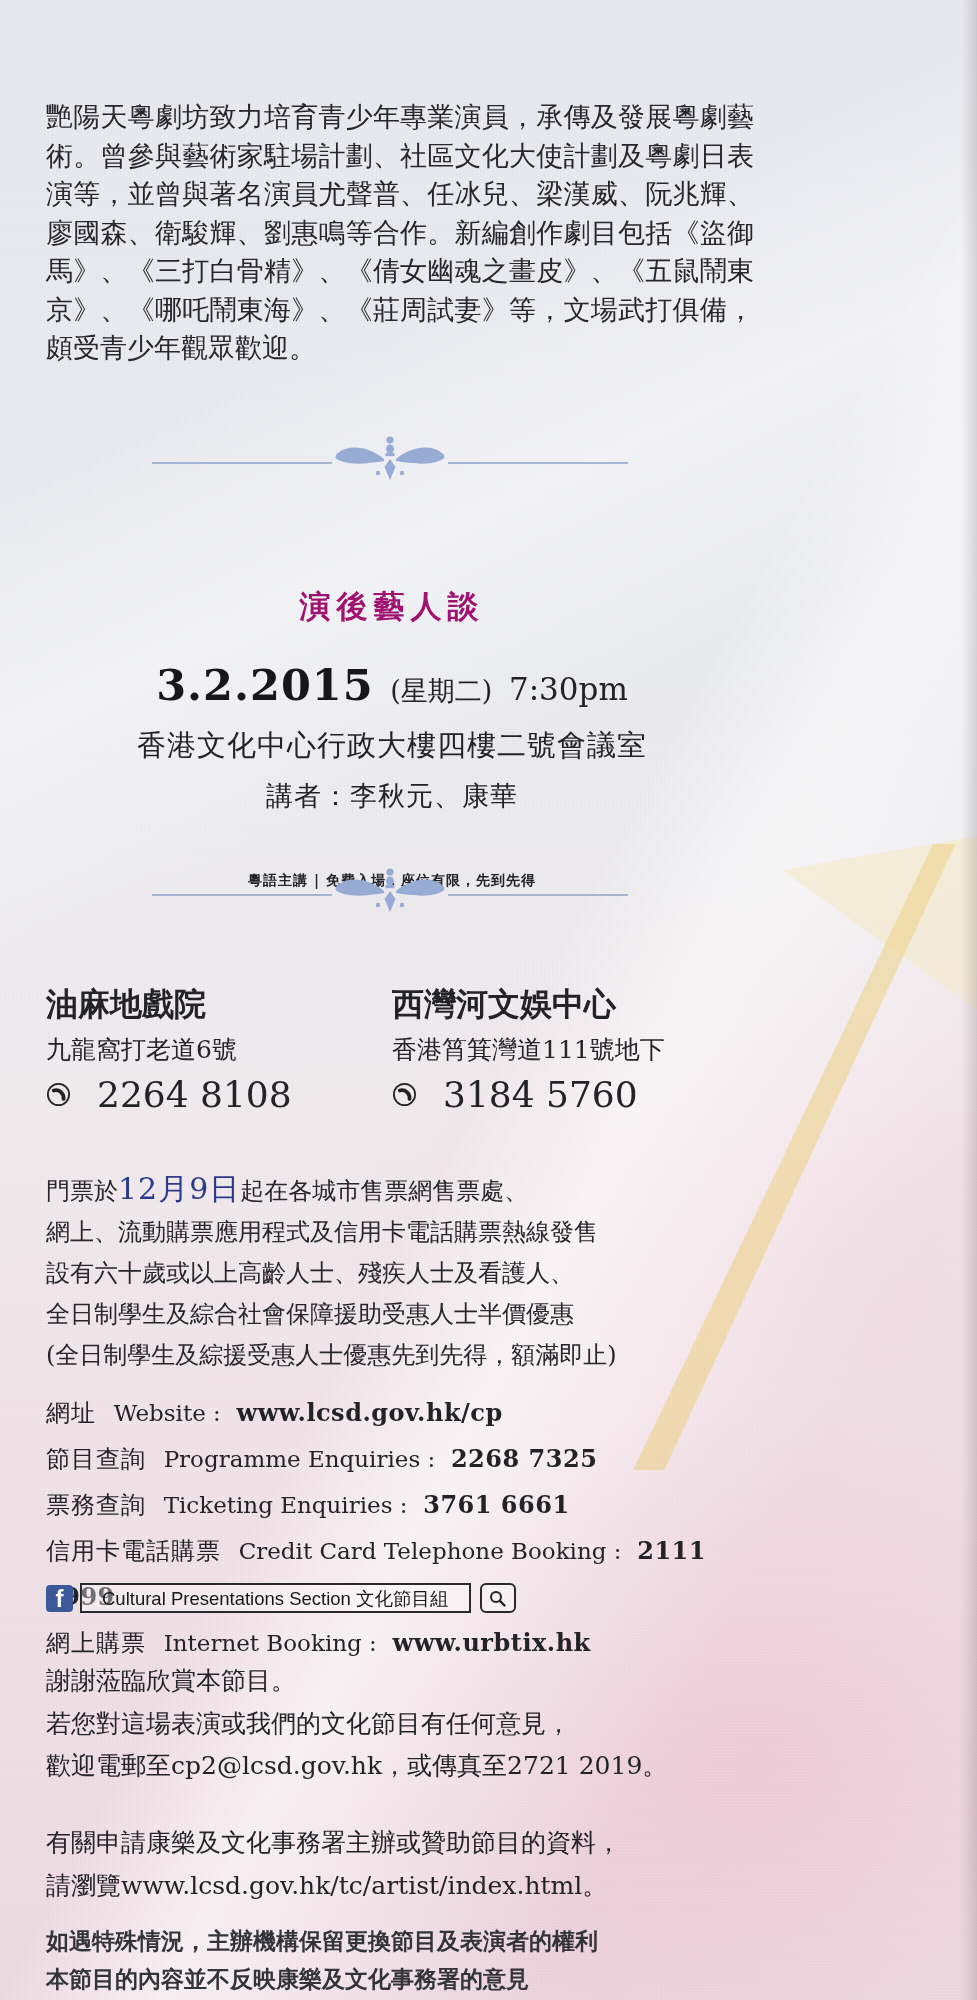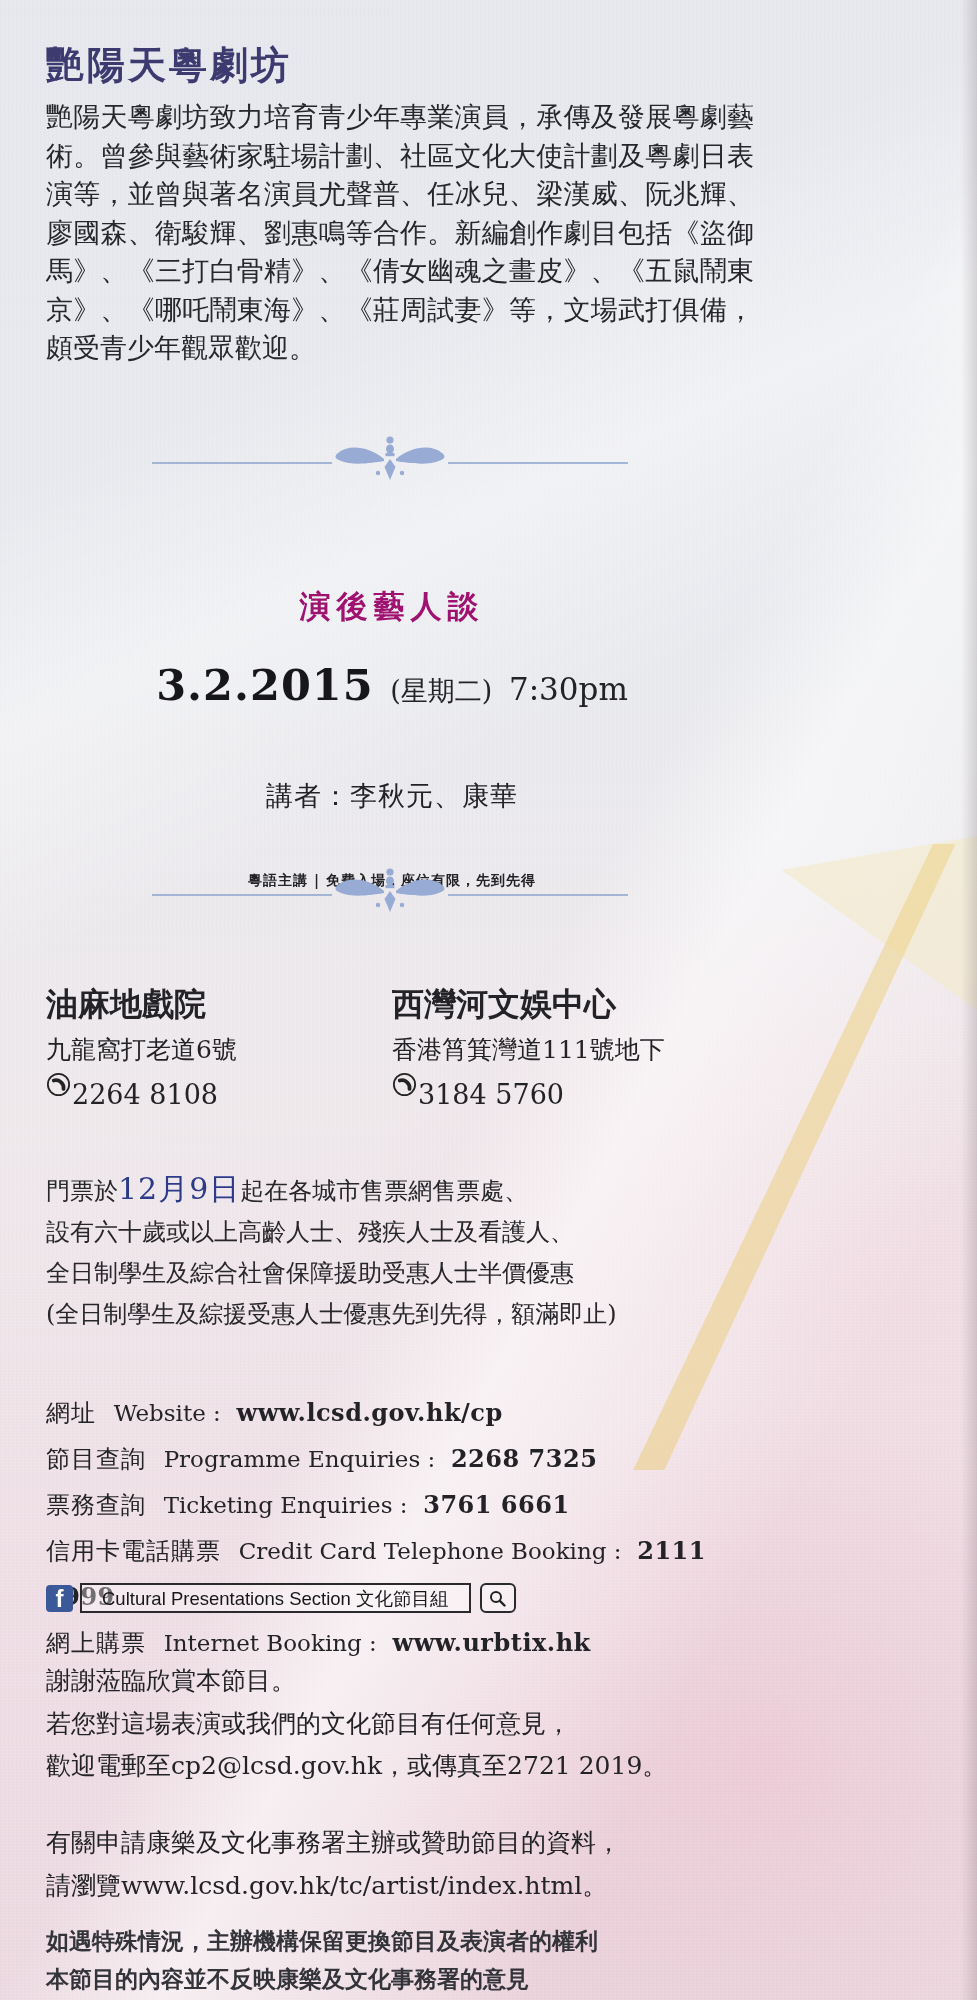--- a/index.html
+++ b/index.html
@@ -43,21 +43,21 @@
   .talk-weekday{font-size:27px;margin-left:8px;}
   .talk-time{font-size:31px;margin-left:8px;}
   .talk-venue{top:678px;font-size:29px;letter-spacing:1px;}
   .talk-speakers{top:730px;font-size:27px;letter-spacing:1px;}
   .talk-note{top:824px;font-size:14px;font-weight:700;letter-spacing:1px;}
 
   .venue-card{top:982px;width:330px;font-size:25px;line-height:45px;}
   .venue-left{left:46px;}
   .venue-right{left:392px;}
   .venue-name{font-weight:700;font-size:32px;}
-  .venue-phone{font-size:27px;display:flex;align-items:flex-start;gap:1px;}
+  .venue-phone{font-size:36px;display:flex;align-items:center;gap:26px;}
   .phone-ic{width:25px;height:25px;flex:0 0 auto;}
 
   .tickets{left:46px;top:1168px;width:680px;font-size:24px;line-height:41px;color:#26262b;}
   .sale-date{color:#2c3a8a;font-size:30px;font-weight:500;letter-spacing:1px;}
 
   .enquiries{left:46px;top:1390px;width:720px;font-size:24px;line-height:46px;}
   .enq-zh{letter-spacing:1px;}
   .enq-en{font-size:23px;margin-left:10px;}
   .enq-val{font-weight:700;margin-left:8px;letter-spacing:.5px;}
 
@@ -77,21 +77,20 @@
 </head>
 <body>
 
 <div class="page">
   <div class="texture"></div>
   <div class="sheen"></div>
   <div class="gold-wedge"></div>
   <div class="gold-ribbon"></div>
   <div class="edge-right"></div>
 
-  <div class="abs page-title">艷陽天粵劇坊</div>
 
   <p class="abs intro" style="margin:0">艷陽天粵劇坊致力培育青少年專業演員，承傳及發展粵劇藝術。曾參與藝術家駐場計劃、社區文化大使計劃及粵劇日表演等，並曾與著名演員尤聲普、任冰兒、梁漢威、阮兆輝、廖國森、衛駿輝、劉惠鳴等合作。新編創作劇目包括《盜御馬》、《三打白骨精》、《倩女幽魂之畫皮》、《五鼠鬧東京》、《哪吒鬧東海》、《莊周試妻》等，文場武打俱備，頗受青少年觀眾歡迎。</p>
 
   <div class="abs divider divider-1">
     <svg width="480" height="56" viewBox="0 0 480 56">
       <line x1="2" y1="31" x2="182" y2="31" stroke="#8ba2cc" stroke-width="1.6"></line>
       <line x1="298" y1="31" x2="478" y2="31" stroke="#8ba2cc" stroke-width="1.6"></line>
       <g fill="#97abd5">
         <circle cx="240" cy="8" r="3.6"></circle>
         <ellipse cx="240" cy="17" rx="4" ry="4.6"></ellipse>
@@ -106,20 +105,21 @@
   </div>
 
   <div class="abs center-col talk-heading">演後藝人談</div>
 
   <div class="abs center-col talk-when">
     <span class="talk-date">3.2.2015</span>
     <span class="talk-weekday">(星期二)</span>
     <span class="talk-time">7:30pm</span>
   </div>
 
+  <div class="abs center-col talk-venue">香港文化中心行政大樓四樓二號會議室</div>
   <div class="abs center-col talk-speakers">講者：李秋元、康華</div>
   <div class="abs center-col talk-note">粵語主講 | 免費入場，座位有限，先到先得</div>
 
   <div class="abs divider divider-2">
     <svg width="480" height="56" viewBox="0 0 480 56">
       <line x1="2" y1="31" x2="182" y2="31" stroke="#8ba2cc" stroke-width="1.6"></line>
       <line x1="298" y1="31" x2="478" y2="31" stroke="#8ba2cc" stroke-width="1.6"></line>
       <g fill="#97abd5">
         <circle cx="240" cy="8" r="3.6"></circle>
         <ellipse cx="240" cy="17" rx="4" ry="4.6"></ellipse>
@@ -154,20 +154,21 @@
         <path d="M7.4 8.2 a7.4 7.4 0 0 1 9.4 8.1" stroke="#222" stroke-width="3.6" fill="none" stroke-linecap="round"></path>
       </svg>
       <span>3184 5760</span>
     </div>
   </div>
 
   <div class="abs tickets">
     <div>
       <span>門票於</span><span class="sale-date">12月9日</span><span>起在各城市售票網售票處、</span>
     </div>
+    <div>網上、流動購票應用程式及信用卡電話購票熱線發售</div>
     <div>設有六十歲或以上高齡人士、殘疾人士及看護人、</div>
     <div>全日制學生及綜合社會保障援助受惠人士半價優惠</div>
     <div>(全日制學生及綜援受惠人士優惠先到先得，額滿即止)</div>
   </div>
 
   <div class="abs enquiries">
     <div>
       <span class="enq-zh">網址</span>
       <span class="enq-en">Website :</span>
       <span class="enq-val">www.lcsd.gov.hk/cp</span>

